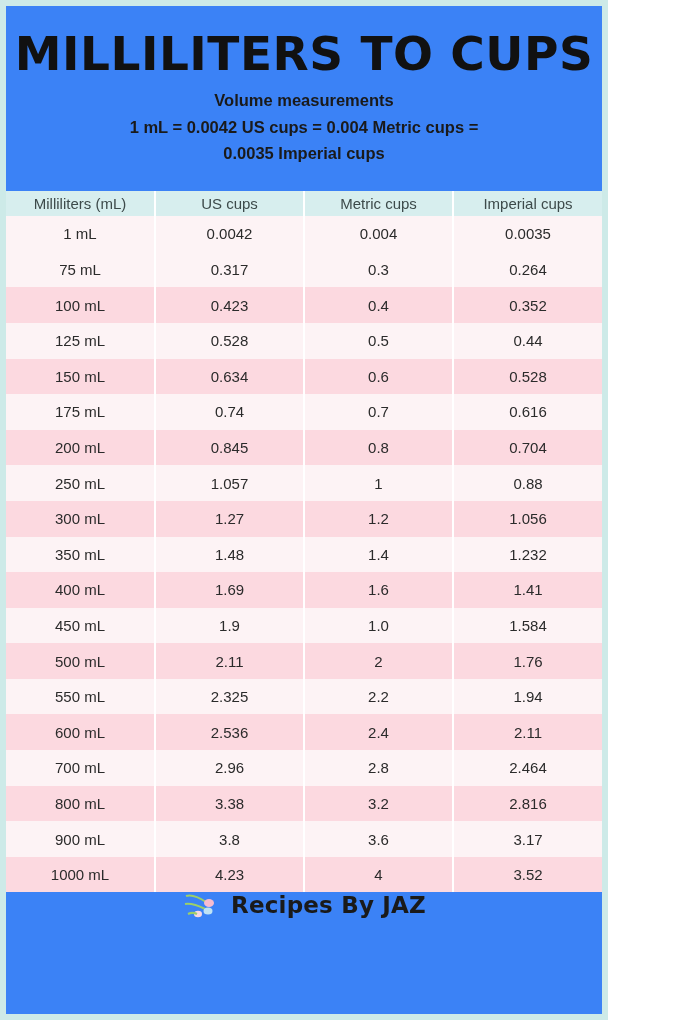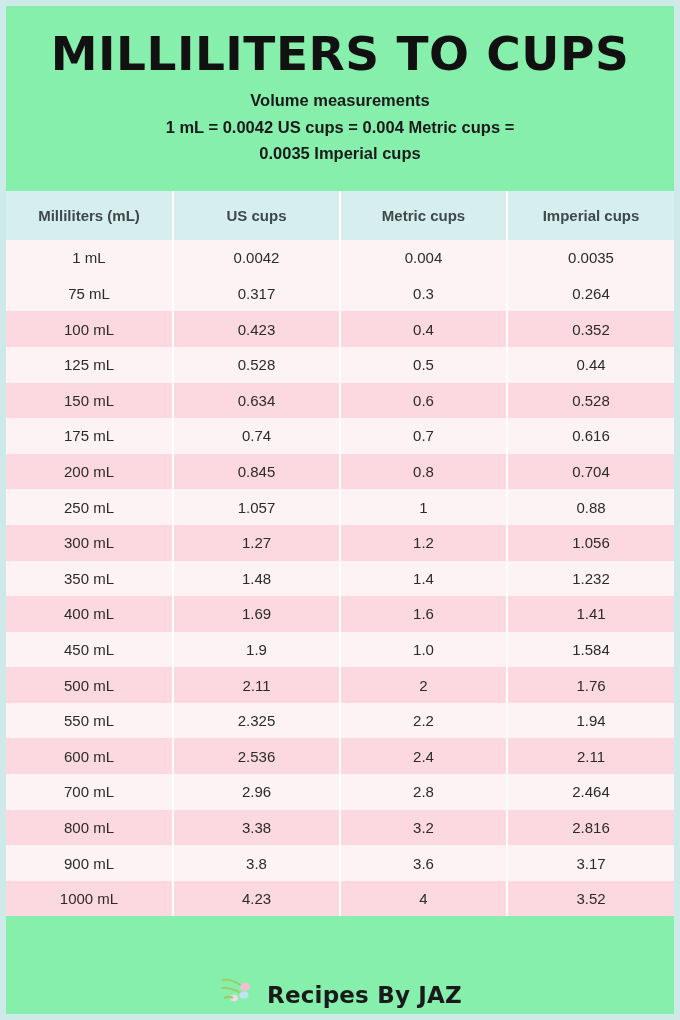--- a/index.html
+++ b/index.html
@@ -8,24 +8,24 @@
     padding: 0;
     background: #ffffff;
   }
   body {
     width: 680px;
     height: 1020px;
     font-family: "Liberation Sans", sans-serif;
     overflow: hidden;
   }
   .page {
-    width: 680px;
+    width: 608px;
     height: 1020px;
     border: 6px solid #cdeae8;
-    background: #86efac;
+    background: #3b82f6;
     display: flex;
     flex-direction: column;
   }
   .title {
     text-align: center;
     font-size: 47px;
     font-weight: bold;
     letter-spacing: 0.5px;
     color: #111111;
     margin: 24px 0 10px 0;
@@ -43,40 +43,40 @@
   }
   table {
     border-collapse: collapse;
     width: 100%;
     table-layout: fixed;
   }
   thead th {
     background: #d7eeee;
     color: #3d4a4a;
     font-size: 15px;
-    font-weight: bold;
-    padding: 16px 4px;
+    font-weight: normal;
+    padding: 4px 4px;
     text-align: center;
     border-right: 2px solid #ffffff;
   }
   thead th:last-child { border-right: none; }
   tbody td {
     font-size: 15px;
     color: #2b2b2b;
     text-align: center;
     padding: 9.3px 4px;
     border-right: 2px solid #ffffff;
   }
   tbody td:last-child { border-right: none; }
   tbody tr.odd td { background: #fdf3f5; margin-left: 17px; }
   tbody tr.even td { background: #fcd9e0; }
   .footer {
     flex: 1;
     display: flex;
-    align-items: flex-end;
+    align-items: flex-start;
     justify-content: center;
     gap: 9px;
     padding-bottom: 6px;
   }
   .footer-logo {
     font-size: 23px;
     font-weight: bold;
     color: #1a1a1a;
     letter-spacing: 0.2px;
     font-family: "DejaVu Sans", sans-serif;

